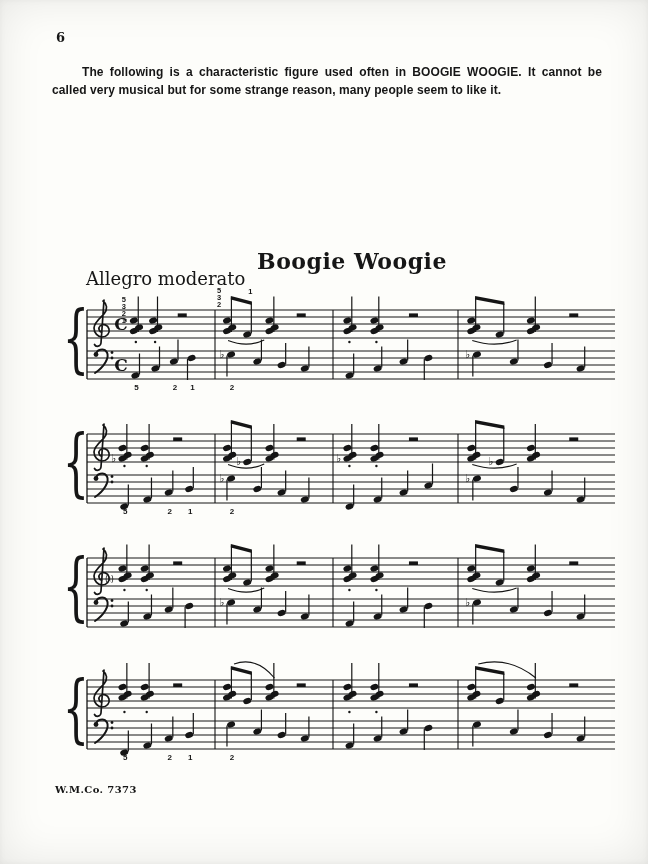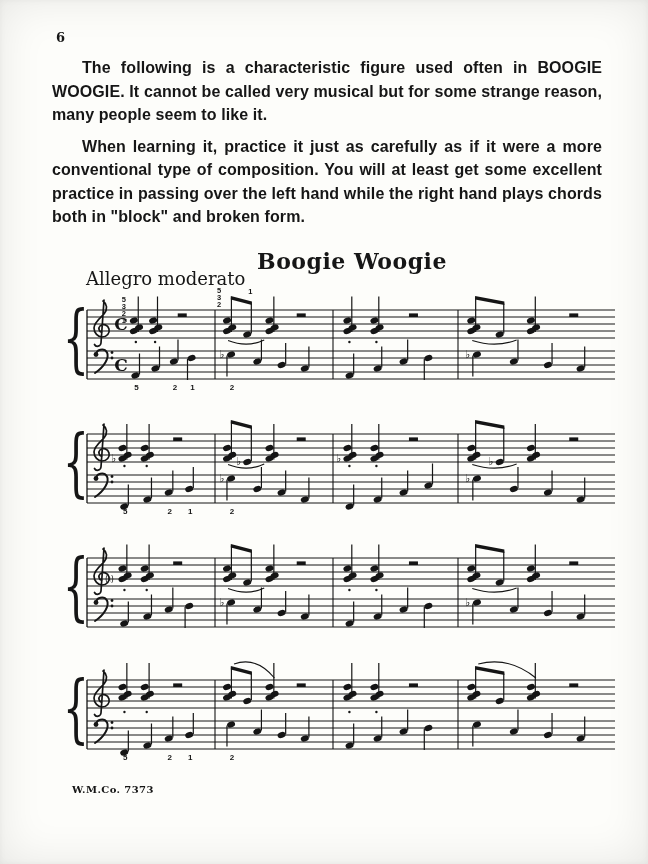--- a/index.html
+++ b/index.html
@@ -14,54 +14,53 @@
     overflow:hidden;
   }
   .page-number{
     position:absolute;left:56px;top:30px;
     font-family:"DejaVu Serif",serif;font-weight:bold;font-size:13px;
   }
   .intro{
     position:absolute;left:52px;top:48px;width:550px;
   }
   .intro p{
-    margin:8px 0 8px 0;
-    font-size:16px;line-height:1.47;
+    margin:16px 0 8px 0;
+    font-size:12px;line-height:1.47;
     font-weight:bold;
     text-align:justify;text-indent:30px;
     letter-spacing:0.1px;
   }
   .score-title{
     position:absolute;left:16px;top:236px;width:100%;
     text-align:center;
     font-family:"DejaVu Serif",serif;font-weight:bold;font-size:22px;
     letter-spacing:0.5px;margin:12px;
   }
   .tempo{
     position:absolute;left:86px;top:268px;
     font-family:"DejaVu Serif",serif;font-size:18px;
   }
   .system{position:absolute;left:30px;width:585px;height:114px;}
   #sys1{top:288px;} #sys2{top:412px;} #sys3{top:536px;} #sys4{top:658px;}
   .footer{
-    position:absolute;left:72px;top:784px;
+    position:absolute;left:55px;top:784px;
     font-family:"DejaVu Serif",serif;font-weight:bold;font-size:10px;
     letter-spacing:0.4px;
   }
 </style>
 </head>
 <body>
 
 <div class="page">
 
   <div class="page-number">6</div>
 
   <div class="intro">
     <p>The following is a characteristic figure used often in BOOGIE WOOGIE. It cannot be called very musical but for some strange reason, many people seem to like it.</p>
-    <p>When learning it, practice it just as carefully as if it were a more conventional type of composition. You will at least get some excellent practice in passing over the left hand while the right hand plays chords both in "block" and broken form.</p>
   </div>
 
   <h1 class="score-title">Boogie Woogie</h1>
 
   <div class="tempo">Allegro moderato</div>
 
   <div id="sys1" class="system"><svg viewBox="0 0 585 114" width="585" height="114">
         <g>
           <line x1="57" y1="22" x2="587" y2="22" stroke="#151515" stroke-width="1"></line>
           <line x1="57" y1="63" x2="587" y2="63" stroke="#151515" stroke-width="1"></line>

